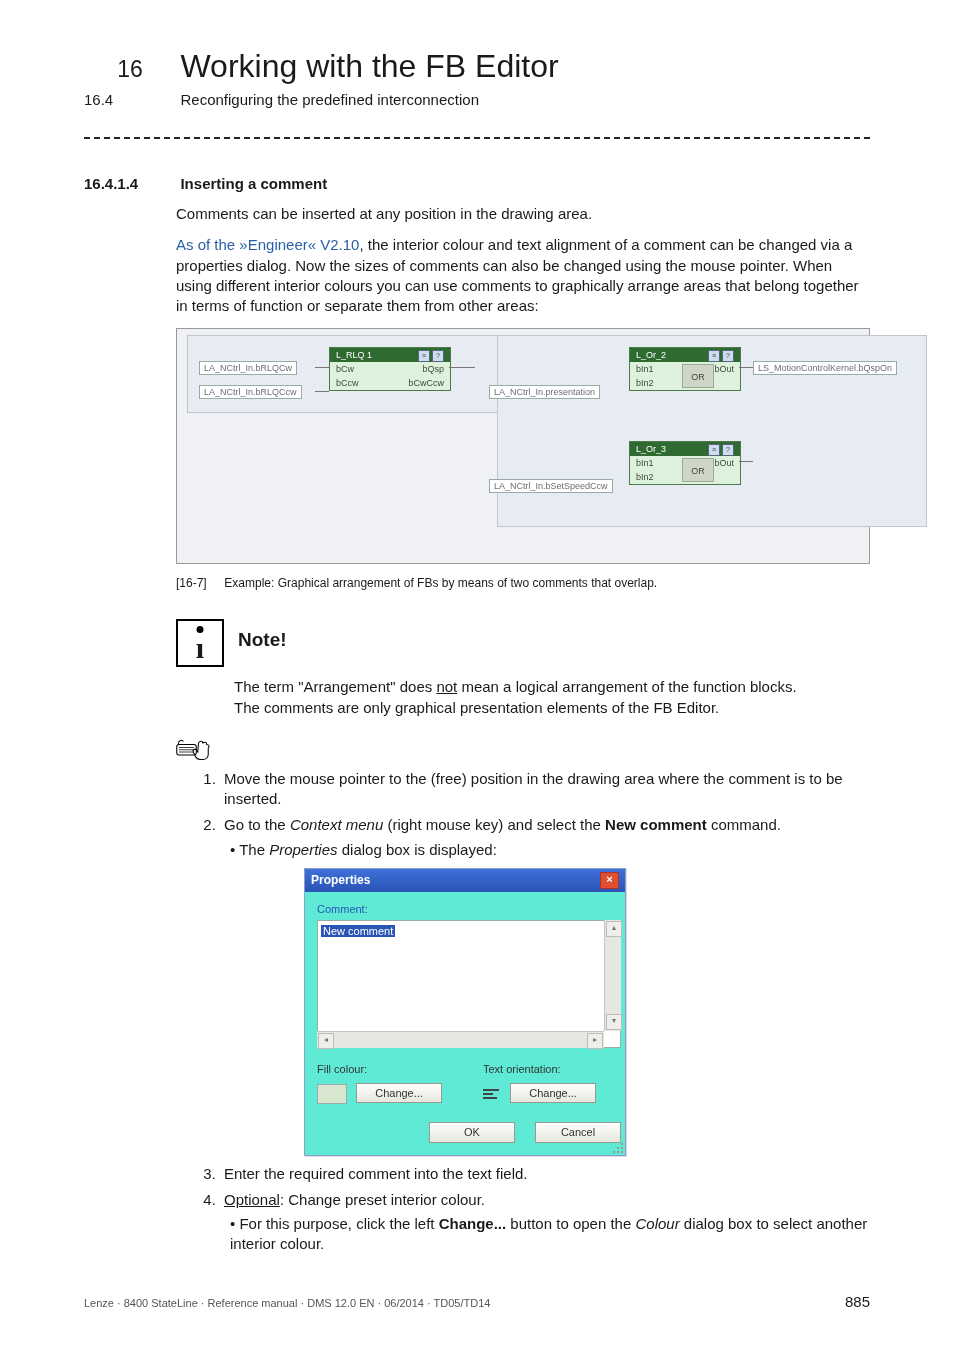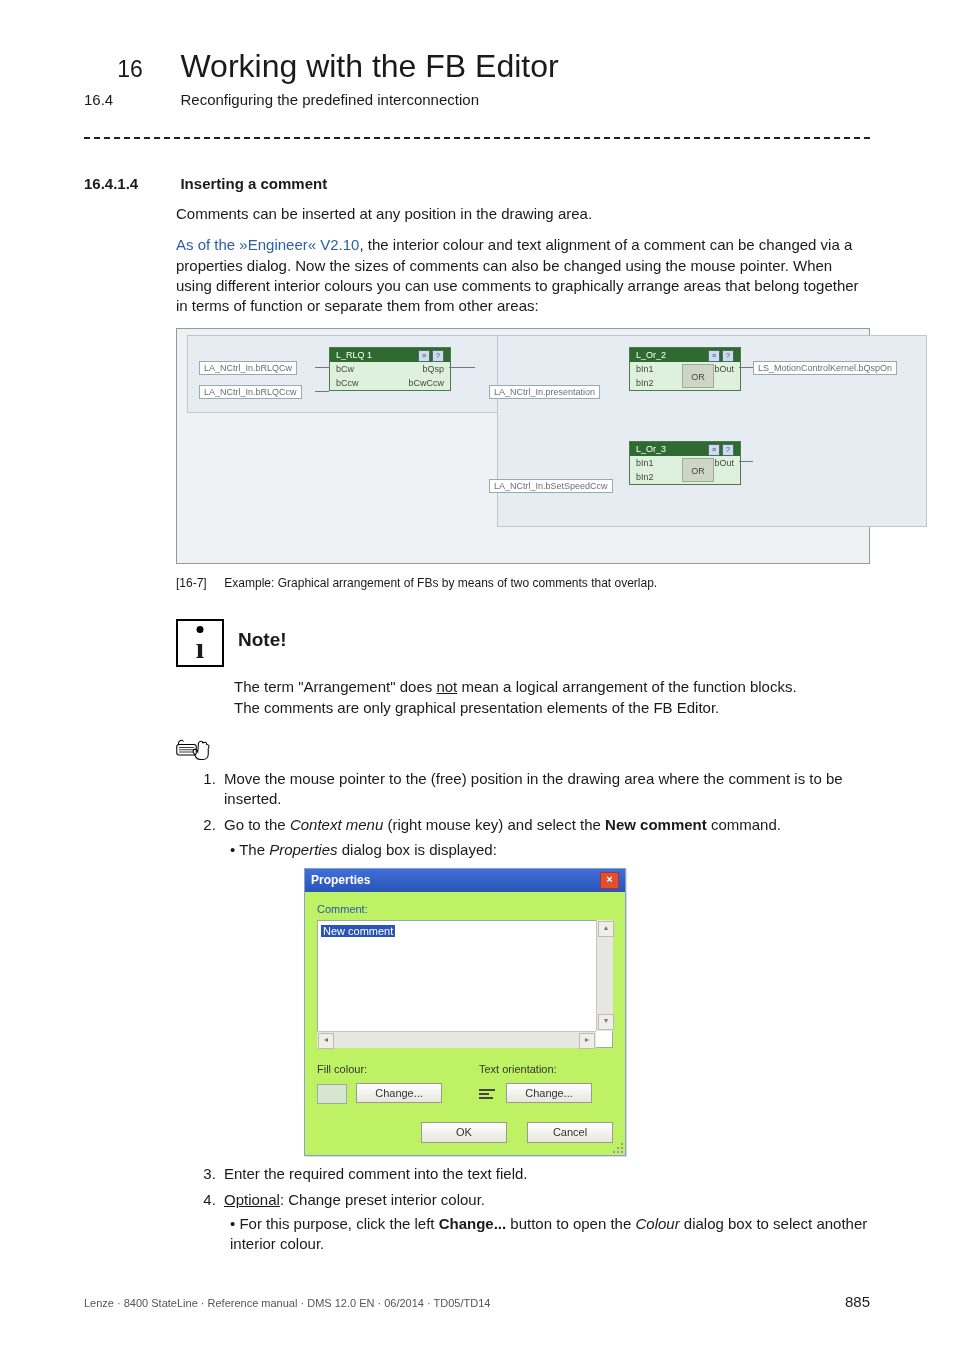--- a/index.html
+++ b/index.html
@@ -131,21 +131,21 @@
     width:320px;margin:8px 0 8px 80px;border:1px solid #8aa0c9;
     font-family:Tahoma,Arial,sans-serif;font-size:11px;color:#333;
     box-shadow:1px 1px 0 #d7dce5
   }
   .dlg-title{
     background:linear-gradient(#3f6fd8,#2a54b6);color:#fff;
     padding:3px 6px;font-weight:700;display:flex;justify-content:space-between;align-items:center;
     font-size:12px
   }
   .dlg-close{width:17px;height:15px;background:#e05030;border:1px solid #a33;color:#fff;text-align:center;line-height:13px;font-weight:700;font-size:11px}
-  .dlg-body{background:#bef264;padding:10px 12px 12px 12px}
+  .dlg-body{background:#5eead4;padding:10px 4px 12px 12px}
   .dlg-label{color:#2a54b6;font-size:11px;margin-bottom:3px}
   .dlg-textarea{
     border:1px solid #9aa;background:#fff;height:120px;padding:3px;font-size:11px;position:relative
   }
   .dlg-ta-sel{background:#2a54b6;color:#fff;padding:0 2px}
   .dlg-scroll-v{position:absolute;right:-1px;top:-1px;bottom:16px;width:16px;background:#e7e7e2;border-left:1px solid #c5c5bf;display:flex;flex-direction:column;justify-content:space-between}
   .dlg-scroll-h{position:absolute;left:-1px;right:16px;bottom:-1px;height:16px;background:#e7e7e2;border-top:1px solid #c5c5bf;display:flex;justify-content:space-between}
   .sbtn{width:14px;height:14px;border:1px solid #bdbdb6;background:#efeee8;margin:1px;font-size:8px;text-align:center;line-height:12px;color:#777}
   .dlg-row{display:flex;gap:28px;margin-top:14px}
   .dlg-col{flex:1}

